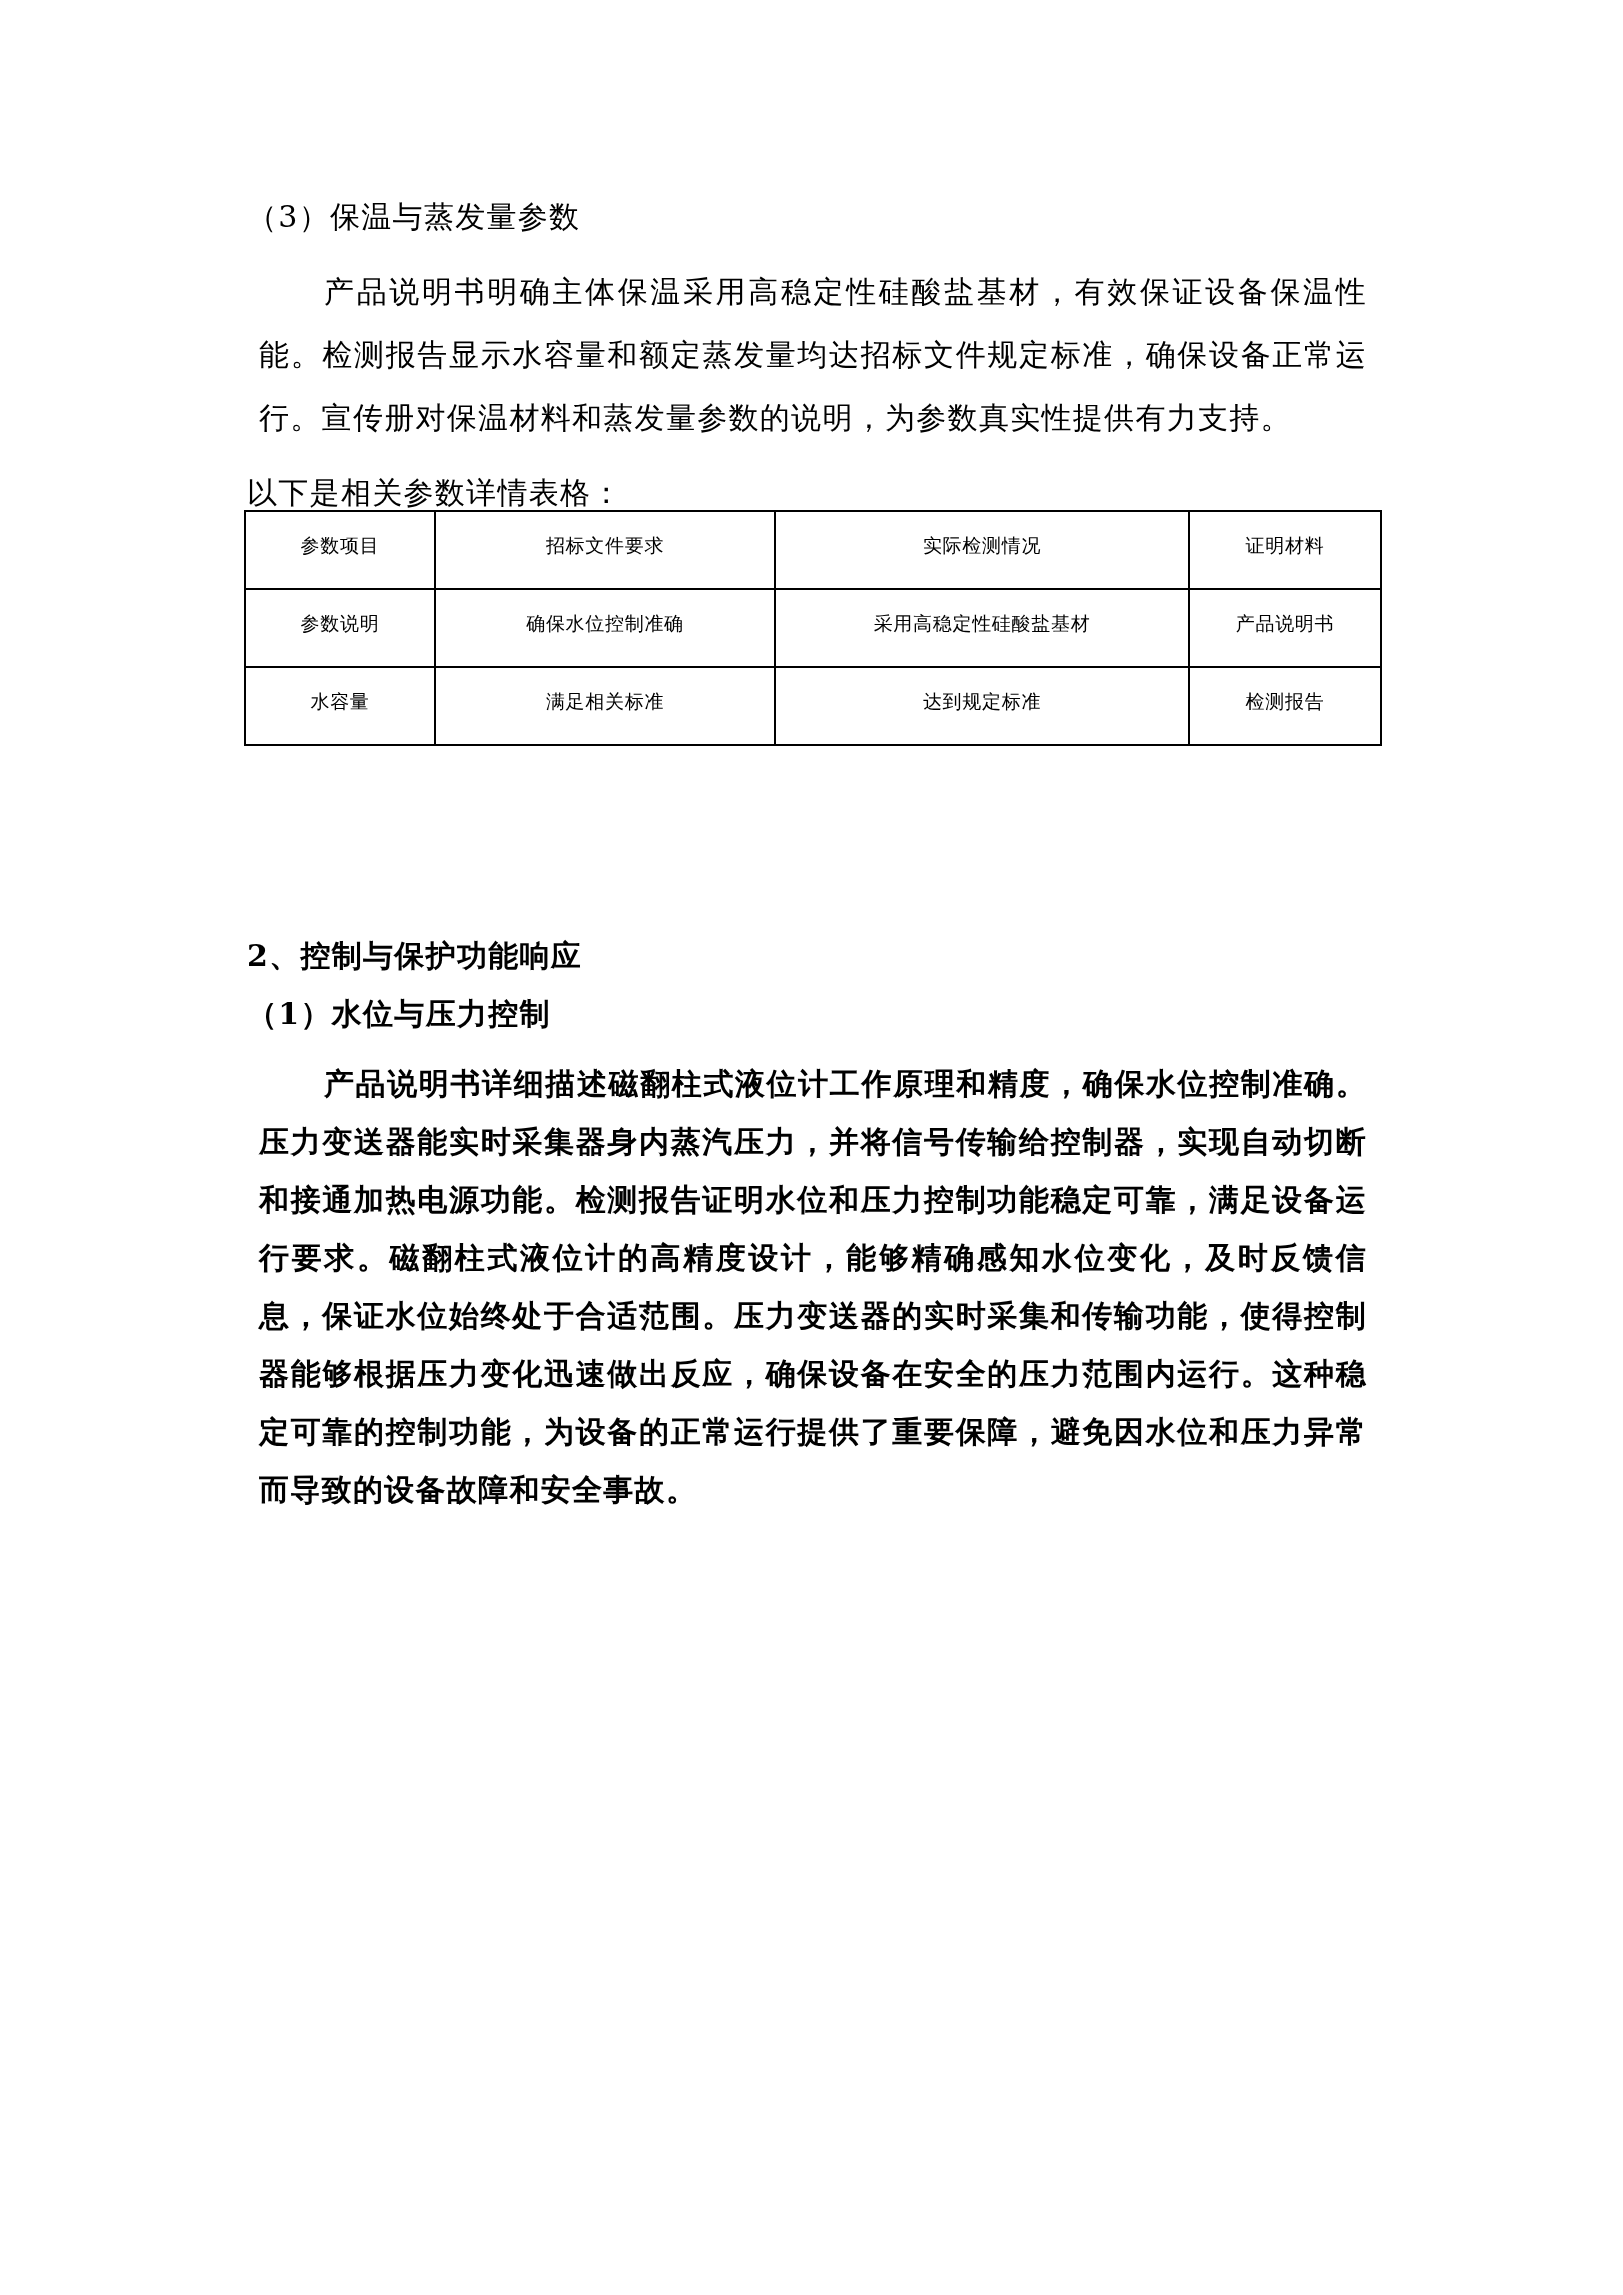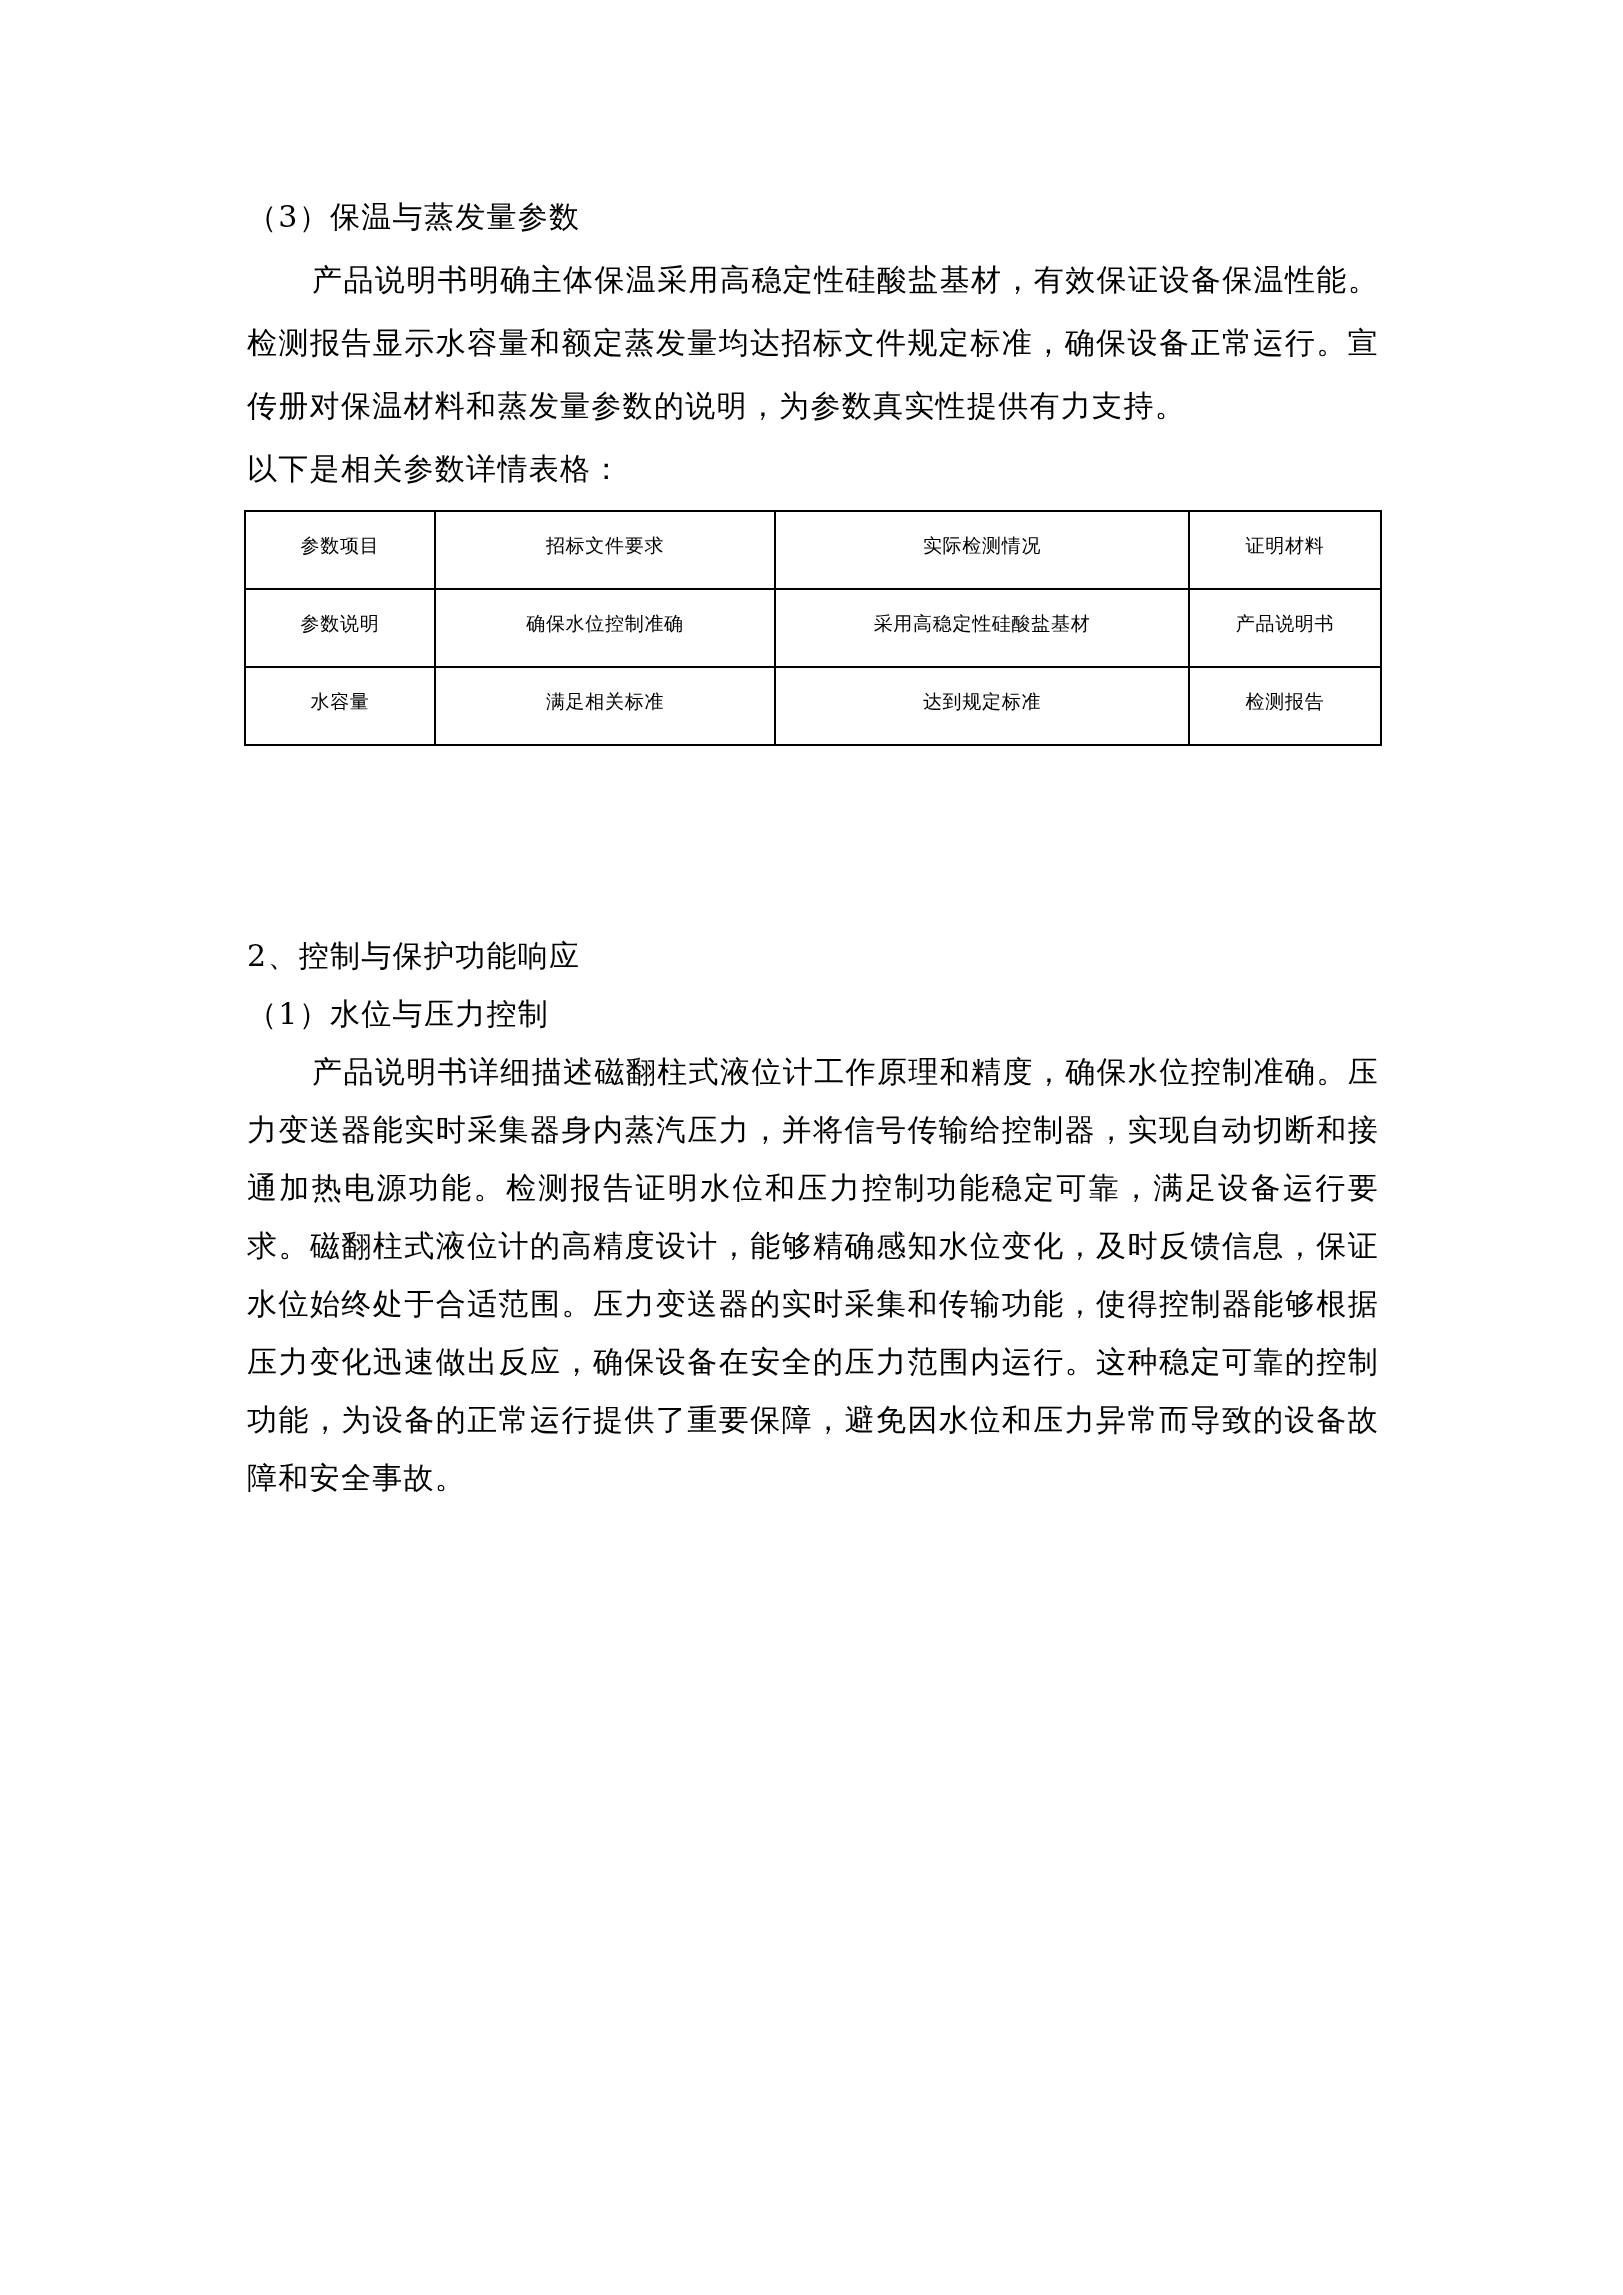--- a/index.html
+++ b/index.html
@@ -29,31 +29,32 @@
     font-size: 30px;
     letter-spacing: 1.3px;
   }
   .top-block {
     top: 185px;
     line-height: 63px;
   }
   .bottom-block {
     top: 927px;
     line-height: 58px;
+    font-weight: bold;
   }
   .line {
     display: block;
     white-space: nowrap;
     margin: 0;
   }
   .heading-sub {
     padding-left: 0;
   }
   .para {
-    margin: 0;
+    margin: 12px;
     text-indent: 65px;
     text-align: justify;
     text-align-last: left;
     white-space: normal;
     word-break: break-all;
   }
   .param-table {
     position: absolute;
     left: 244px;
     top: 510px;

